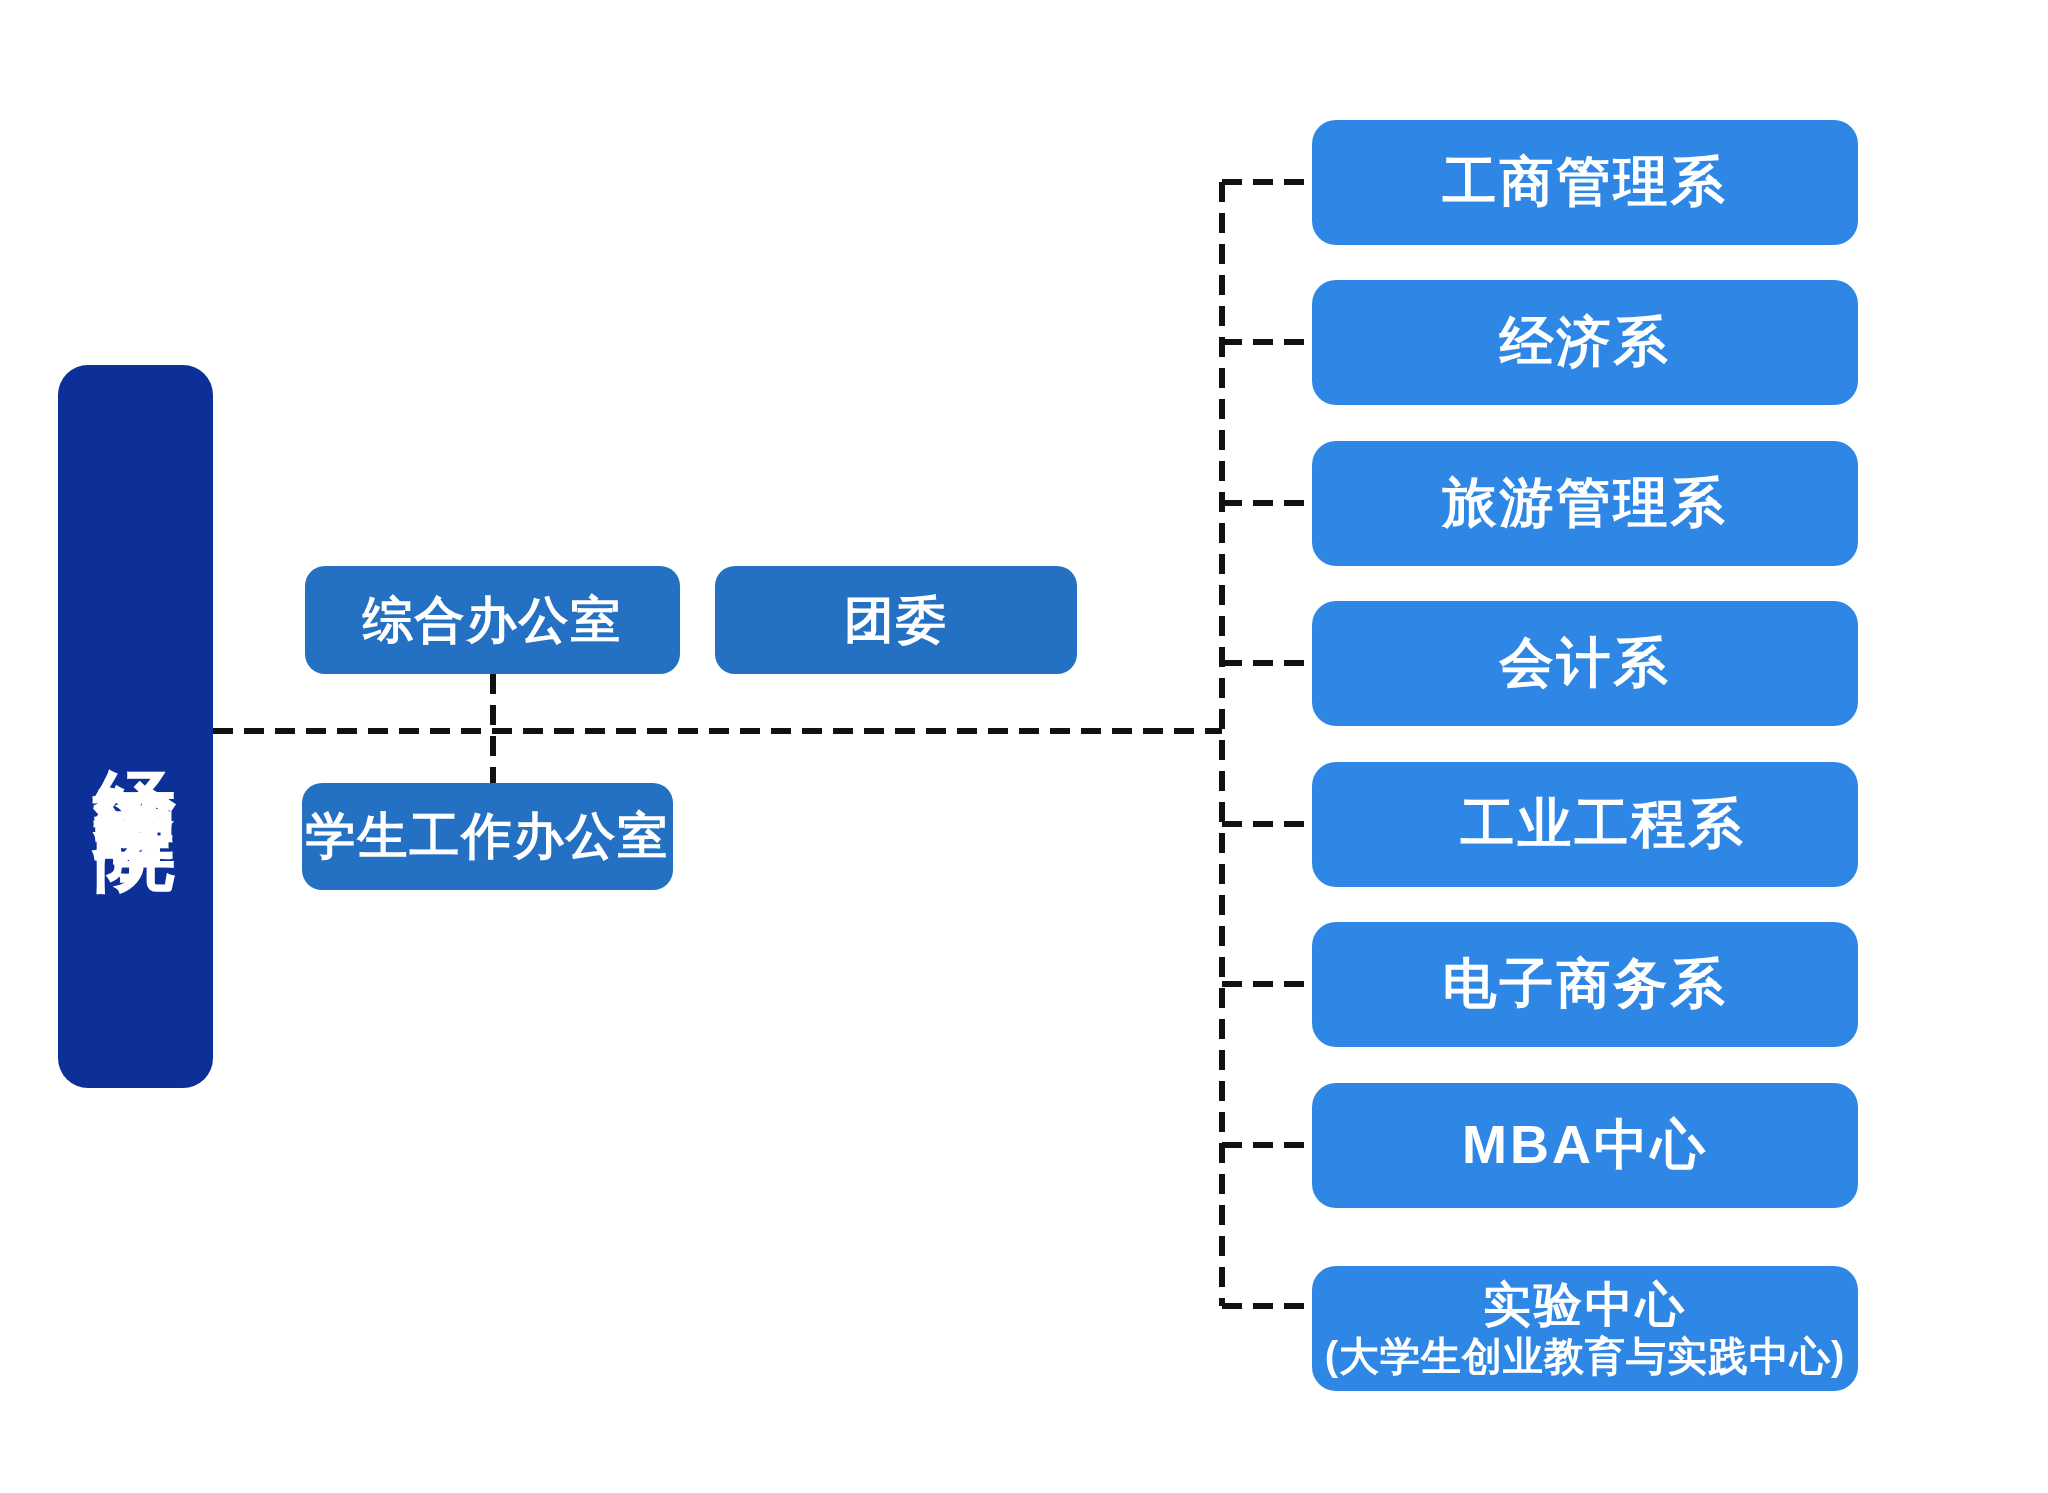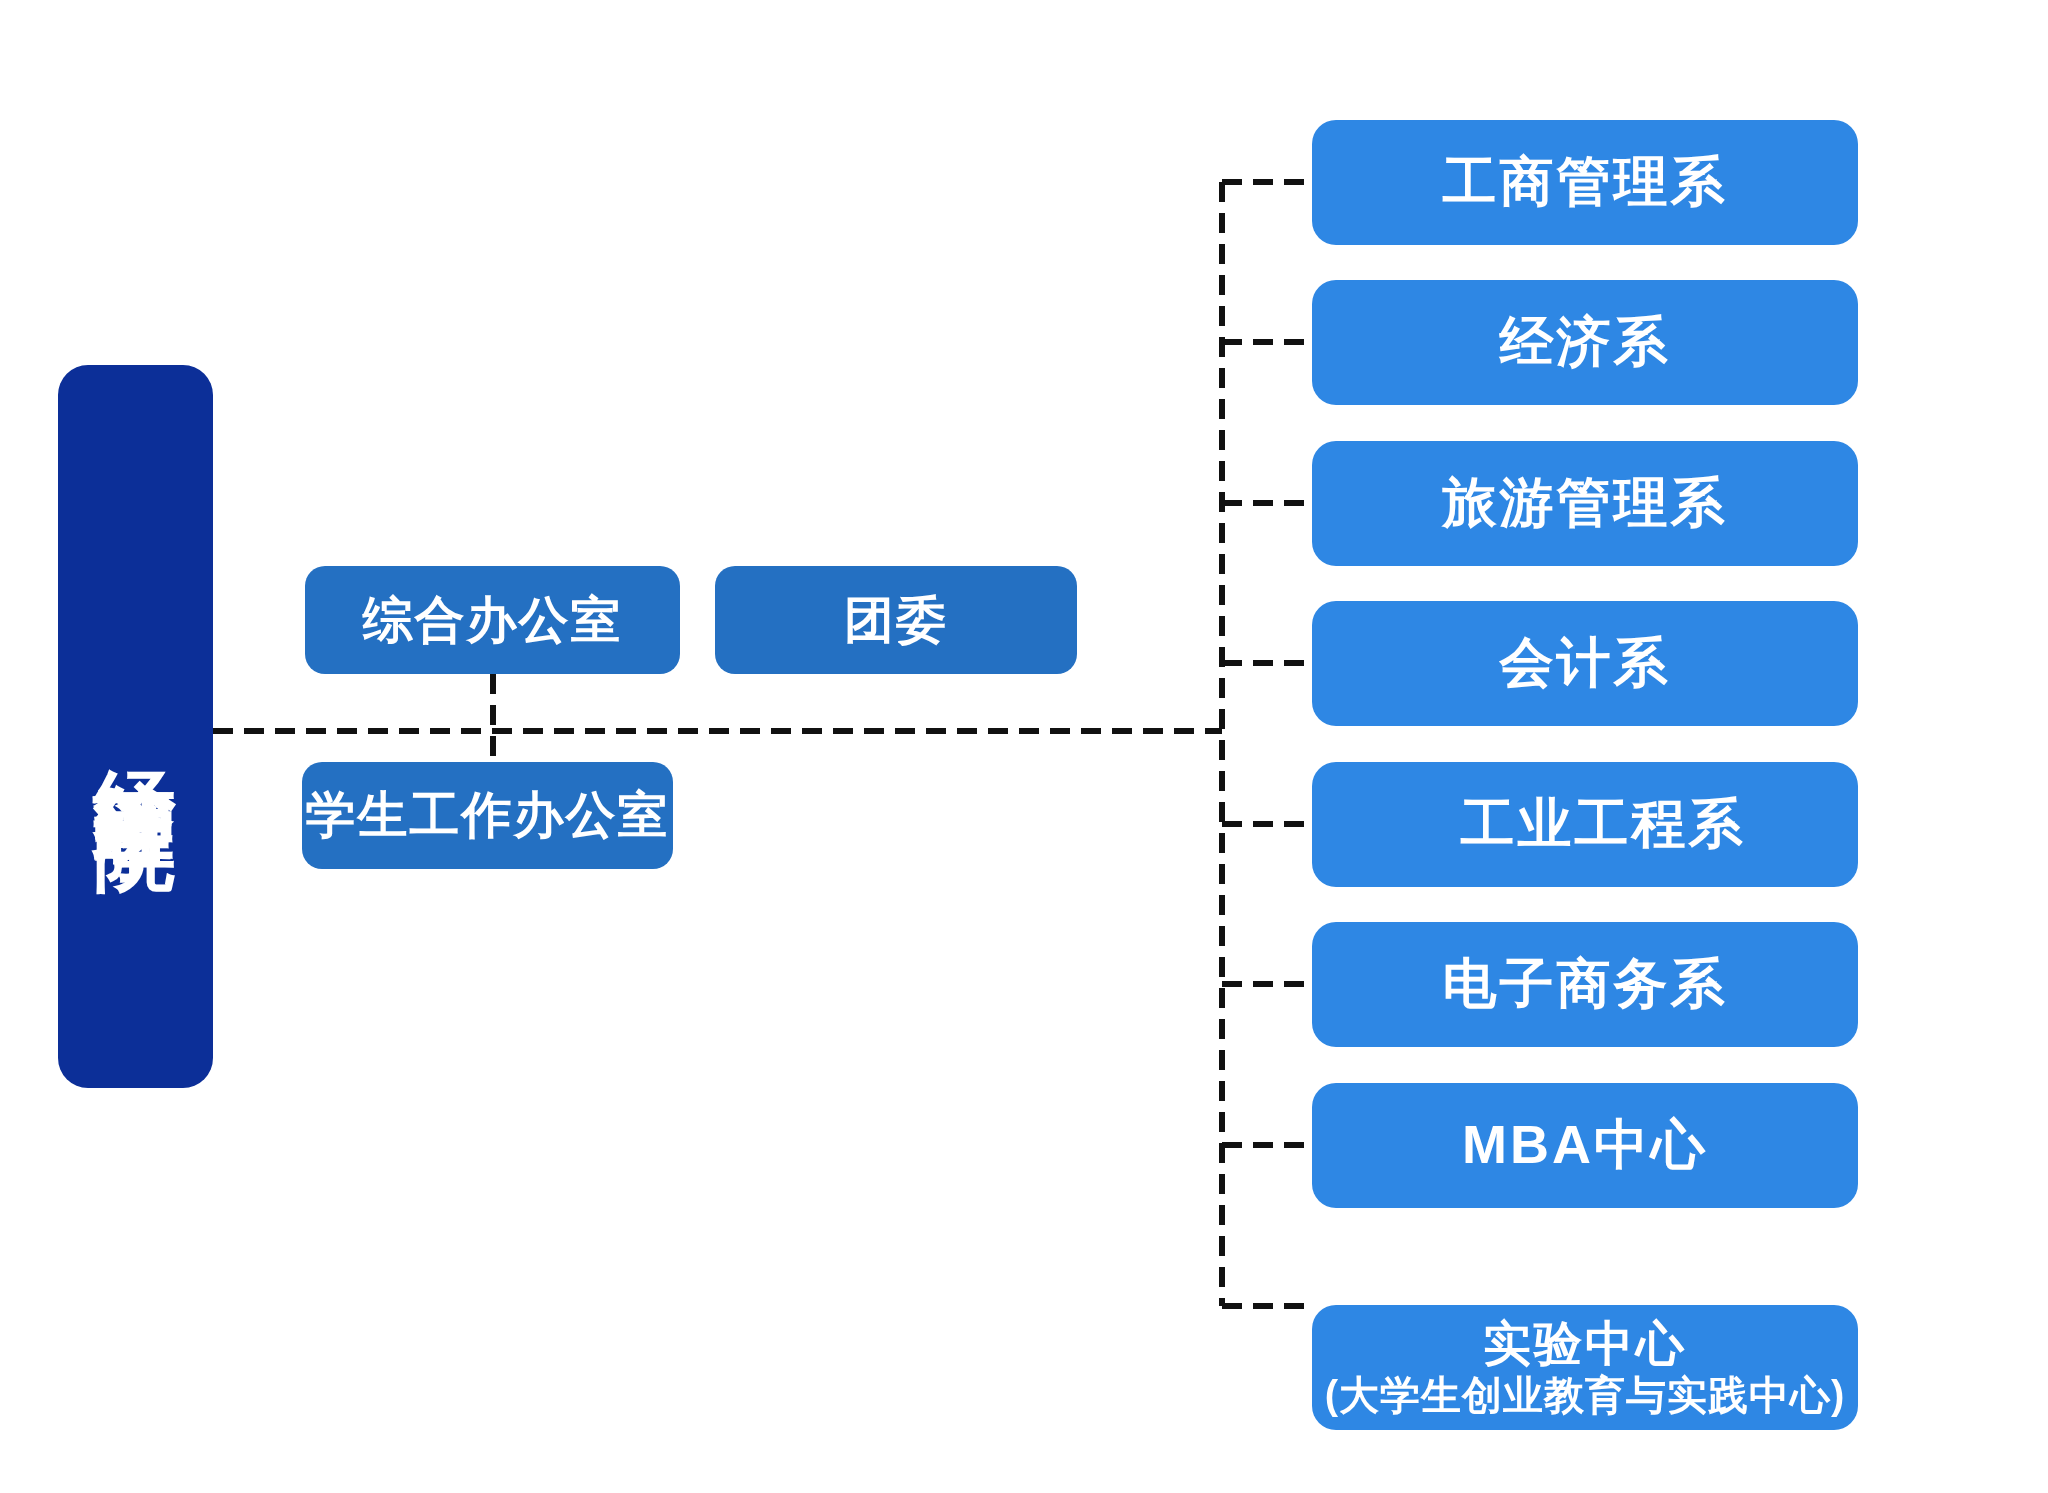--- a/index.html
+++ b/index.html
@@ -41,39 +41,39 @@
   }
 
   .office-node {
     background: #2470c2;
     border-radius: 20px;
     font-size: 50px;
     letter-spacing: 2px;
   }
   .office-general  { left: 305px; top: 566px; width: 375px; height: 108px; }
   .office-youth    { left: 715px; top: 566px; width: 362px; height: 108px; }
-  .office-student  { left: 302px; top: 762px; width: 371px; height: 107px; }
+  .office-student  { left: 302px; top: 783px; width: 371px; height: 107px; }
 
   .dept-node {
     left: 1312px;
     width: 546px; height: 125px;
     background: #2e87e4;
     border-radius: 24px;
     font-size: 54px;
     letter-spacing: 3px;
     flex-direction: column;
   }
   .dept-1 { top: 120px; }
   .dept-2 { top: 280px; }
   .dept-3 { top: 441px; }
   .dept-4 { top: 601px; }
   .dept-5 { top: 762px; padding-left: 36px; }
   .dept-6 { top: 922px; }
   .dept-7 { top: 1083px; }
-  .dept-8 { top: 1305px; }
+  .dept-8 { top: 1266px; }
   .dept-8 .dept-main { font-size: 48px; line-height: 1.15; }
   .dept-8 .dept-sub  { font-size: 40px; line-height: 1.2; letter-spacing: 1px; }
 
   
   .h-dash {
     position: absolute;
     height: 6px;
     background: repeating-linear-gradient(90deg,
       #111111 0, #111111 20px, transparent 20px, transparent 31px);
   }

